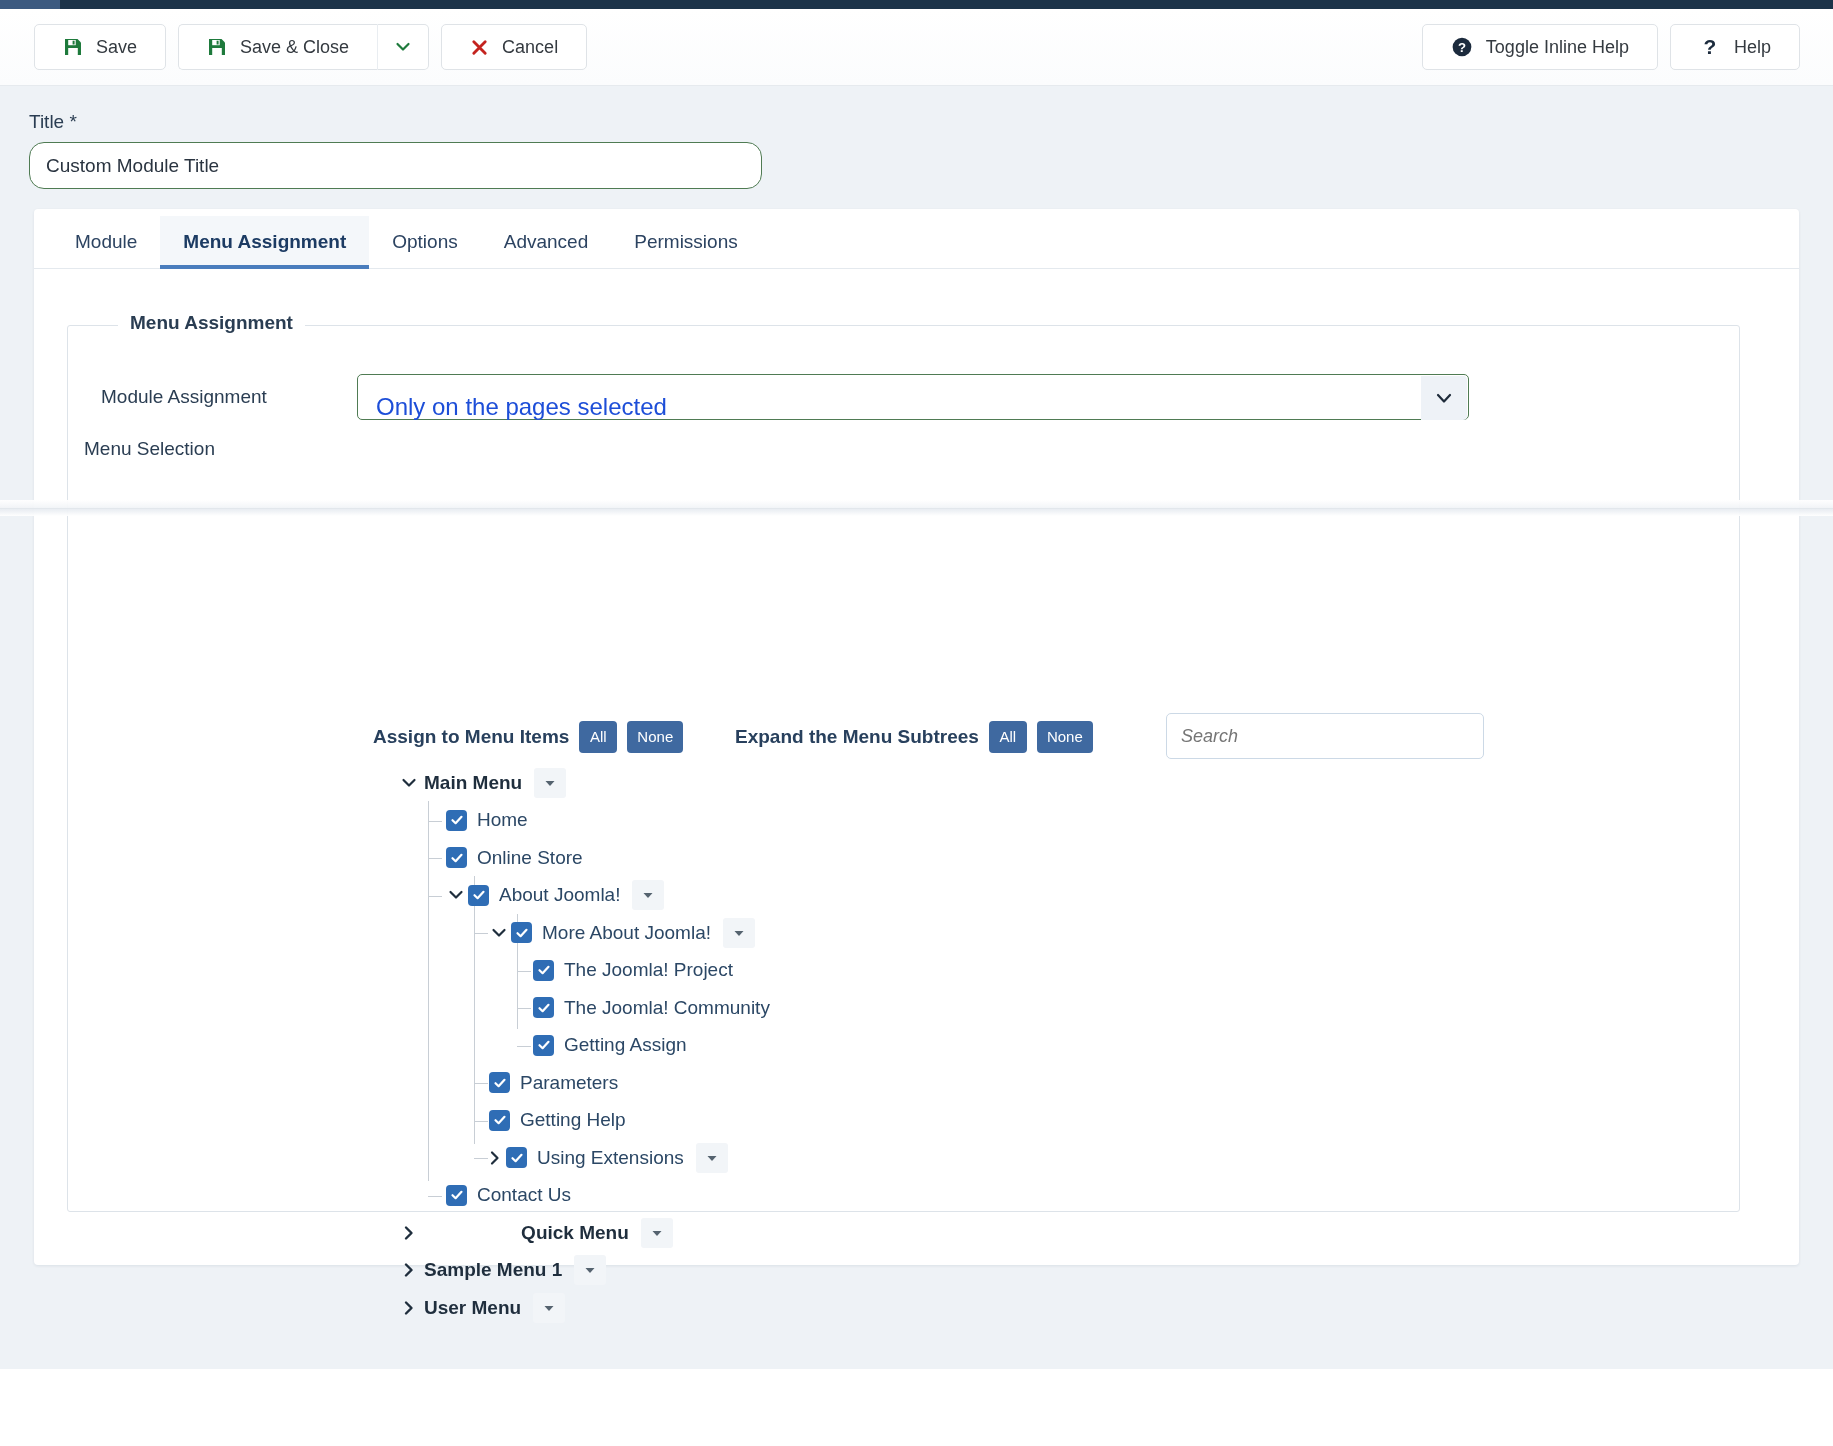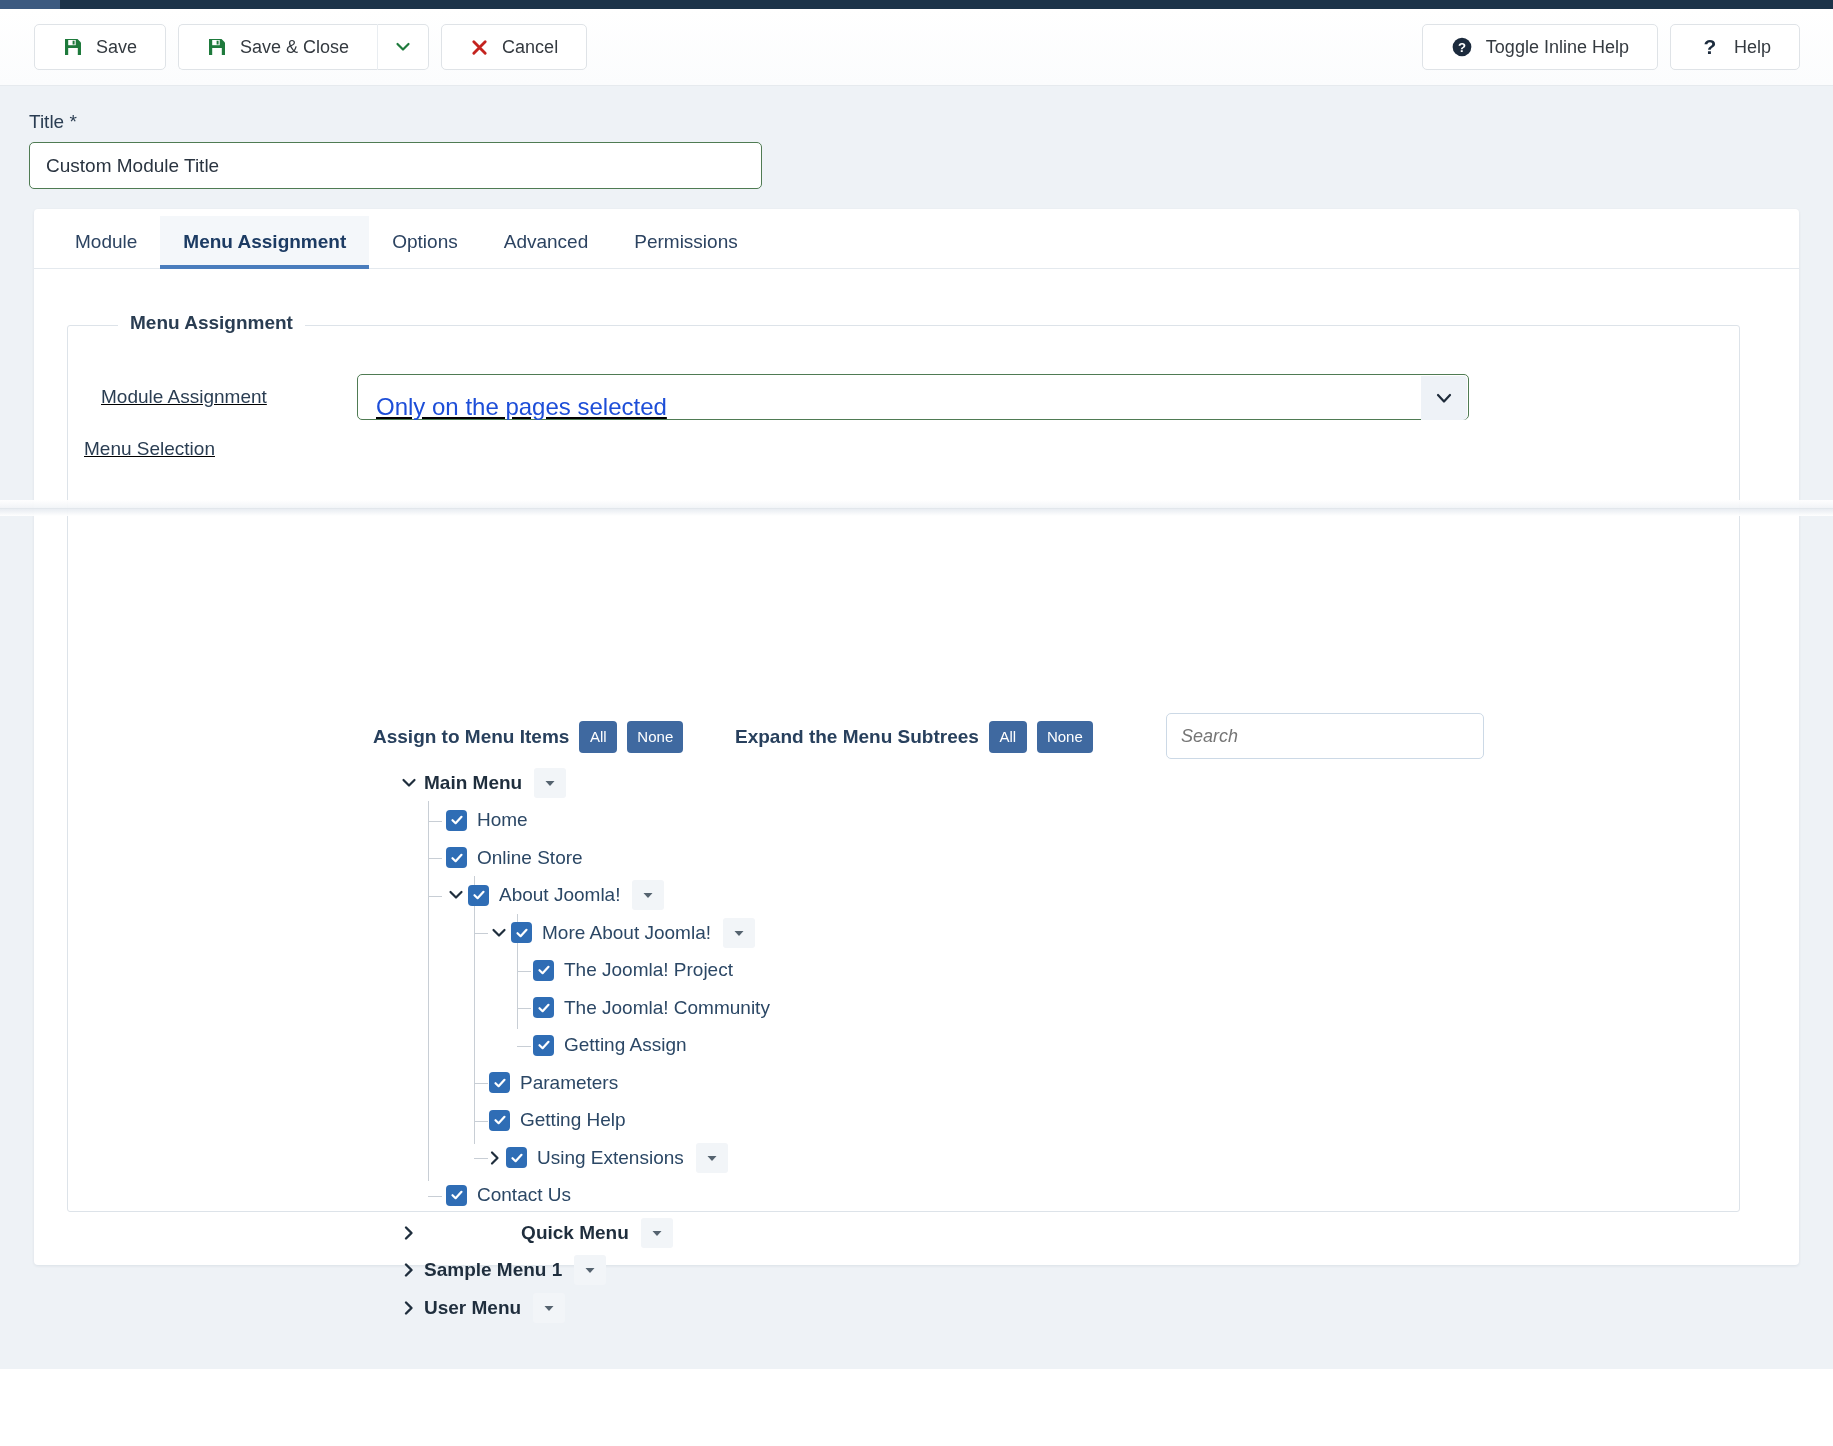--- a/index.html
+++ b/index.html
@@ -67,21 +67,21 @@
     position: absolute; top: 86px; left: 0;
     width: 1833px; height: 1283px;
     background: #eef2f6;
   }
 
   .field-title-wrap { position: absolute; top: 25px; left: 29px; }
   .field-label { font-size: 19px; color: #2a3d52; margin-bottom: 9px; }
   .text-input {
     width: 733px; height: 47px;
     border: 1px solid #4f7b53;
-    border-radius: 5px;
+    border-radius: 15px;
     background: #ffffff;
     font-size: 19px; color: #2a3440;
     padding: 0 16px;
     font-family: "Liberation Sans", sans-serif;
     outline: none;
   }
 
   
   .card {
     position: absolute; top: 123px; left: 34px;
@@ -121,21 +121,21 @@
     border: 1px solid #dde3e9;
     border-radius: 3px;
   }
   .fieldset-legend {
     position: absolute; top: -14px; left: 50px;
     background: #ffffff;
     padding: 0 12px;
     font-size: 19px; font-weight: bold; color: #2a3d52;
   }
 
-  .row { position: absolute; display: flex; align-items: center; text-decoration: underline; }
+  .row { position: absolute; display: flex; align-items: center; }
   .row-label { font-size: 19px; color: #2a3d52; }
 
   .select-wrap {
     position: relative; width: 1112px; height: 46px;
     border: 1px solid #4f7b53; border-radius: 5px;
     background: #ffffff;
     display: flex; align-items: center;
     cursor: pointer;
   }
   .select-value { font-size: 24px; color: #1d4ed8; padding-left: 18px; margin-top: 19px; }

